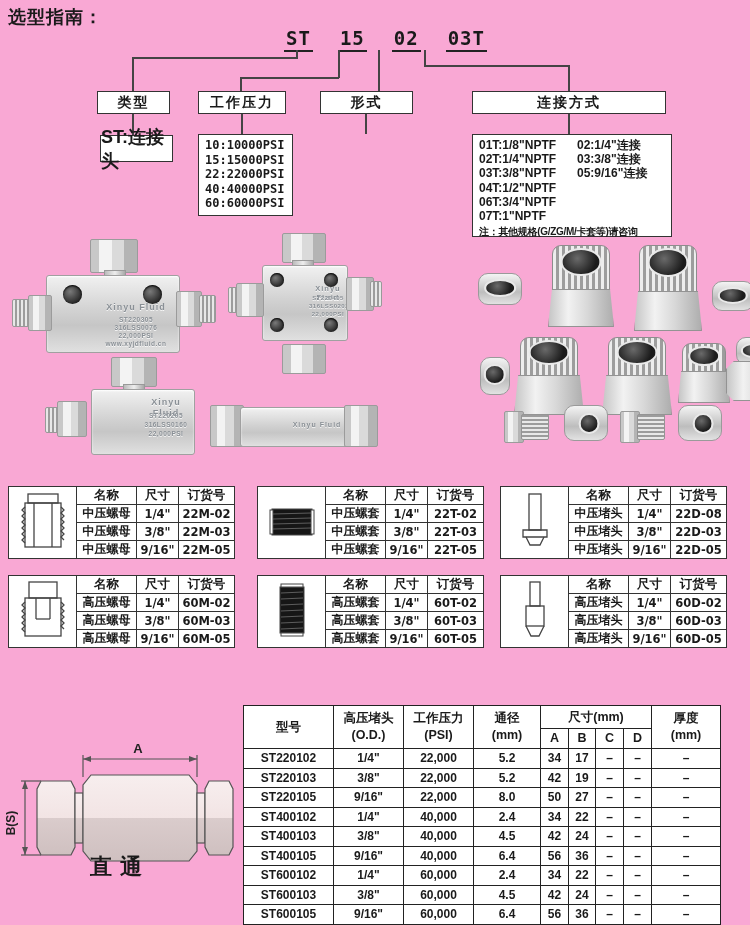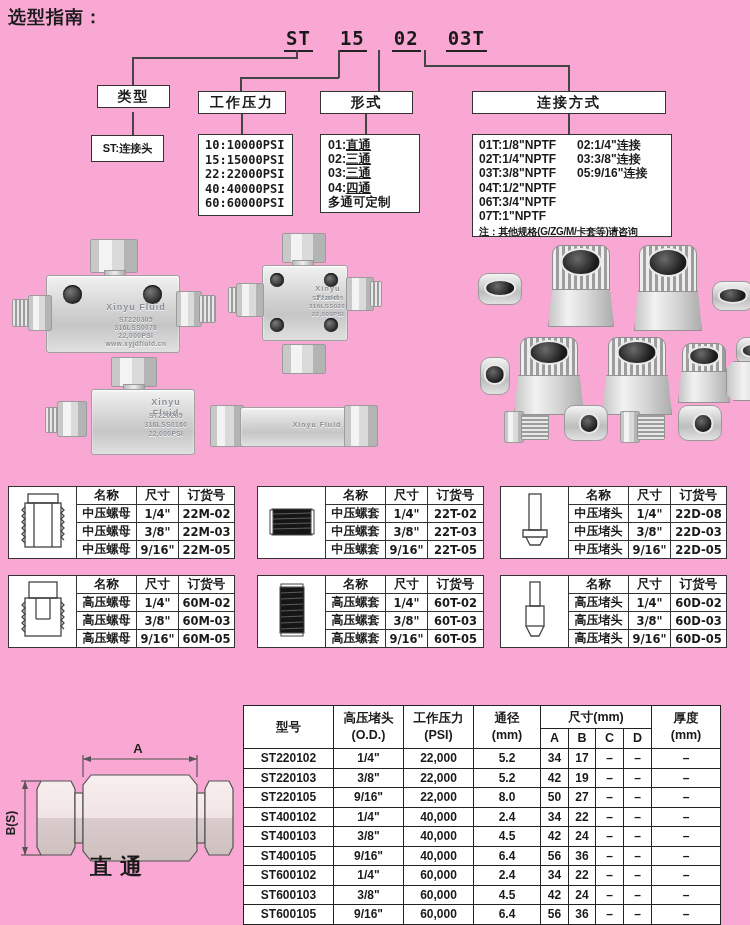--- a/index.html
+++ b/index.html
@@ -88,46 +88,36 @@
   <div class="ln" style="left:240px;top:77px;width:1.5px;height:14px"></div>
   <div class="ln" style="left:378px;top:50px;width:1.5px;height:41px"></div>
   <div class="ln" style="left:424px;top:50px;width:1.5px;height:15px"></div>
   <div class="ln" style="left:424px;top:65px;width:144px;height:1.5px"></div>
   <div class="ln" style="left:568px;top:65px;width:1.5px;height:26px"></div>
   <div class="ln" style="left:132px;top:112px;width:1.5px;height:23px"></div>
   <div class="ln" style="left:241px;top:112px;width:1.5px;height:22px"></div>
   <div class="ln" style="left:365px;top:112px;width:1.5px;height:22px"></div>
   <div class="ln" style="left:568px;top:112px;width:1.5px;height:22px"></div>
 
-  <div class="dbox" style="left:97px;top:85px;width:71px;height:21px">类型</div>
+  <div class="dbox" style="left:97px;top:91px;width:71px;height:21px">类型</div>
   <div class="dbox" style="left:198px;top:91px;width:86px;height:21px">工作压力</div>
   <div class="dbox" style="left:320px;top:91px;width:91px;height:21px">形式</div>
   <div class="dbox" style="left:472px;top:91px;width:192px;height:21px">连接方式</div>
 
-  <div class="cbox center" style="left:91px;top:135px;width:71px;height:25px;font-size:11px">ST:连接头</div>
+  <div class="cbox center" style="left:100px;top:135px;width:71px;height:25px;font-size:18px">ST:连接头</div>
 
   <div class="cbox" style="left:198px;top:134px;width:87px;height:77px;padding:3px 0 0 6px">
 
   <div class="pline">10:10000PSI</div>
       <div class="pline">15:15000PSI</div>
       <div class="pline">22:22000PSI</div>
       <div class="pline">40:40000PSI</div>
       <div class="pline">60:60000PSI</div>
     </div>
 
-  <div class="cbox" style="left:320px;top:134px;width:91px;height:74px;padding:3px 0 0 7px">
-    <div>
-
-    <div class="fline"><span>01:</span><span class="u">直通</span></div>
-        <div class="fline"><span>02:</span><span class="u">三通</span></div>
-        <div class="fline"><span>03:</span><span class="u">三通</span></div>
-        <div class="fline"><span>04:</span><span class="u">四通</span></div>
-      </div>
-    <div class="fline">多通可定制</div>
-  </div>
 
   <div class="cbox" style="left:472px;top:134px;width:192px;height:98px;padding:3px 0 0 6px">
     <div style="display:flex">
       <div style="width:98px">
 
       <div class="cline">01T:1/8"NPTF</div>
           <div class="cline">02T:1/4"NPTF</div>
           <div class="cline">03T:3/8"NPTF</div>
           <div class="cline">04T:1/2"NPTF</div>
           <div class="cline">06T:3/4"NPTF</div>

